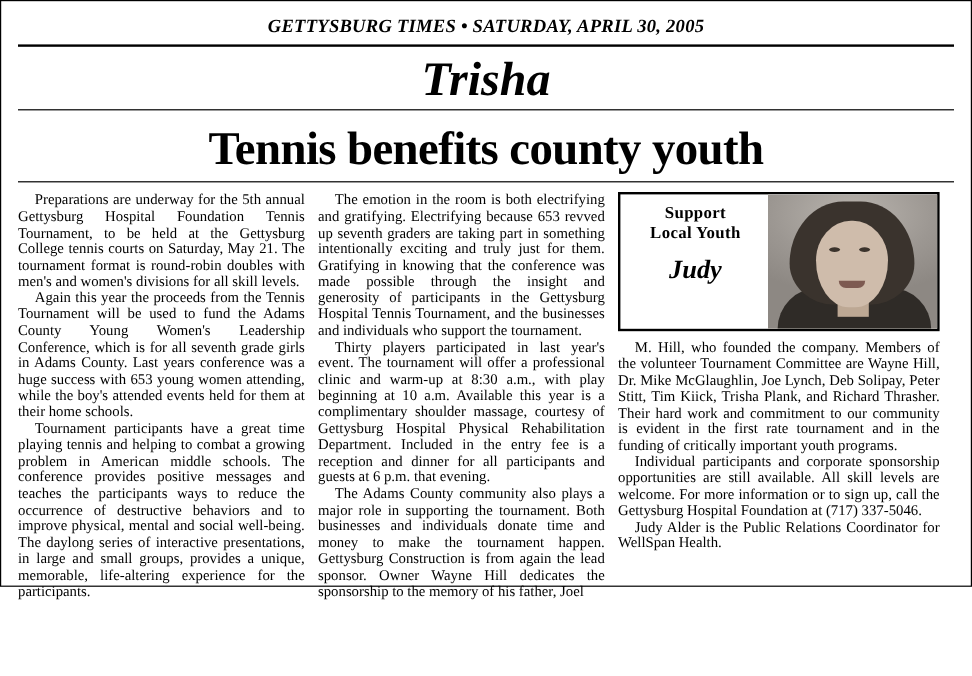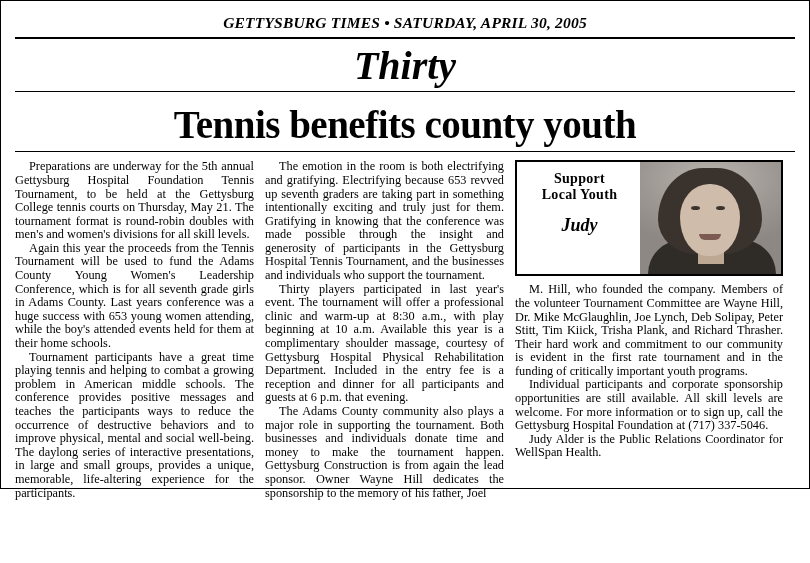--- a/index.html
+++ b/index.html
@@ -107,21 +107,21 @@
     font-family: Liberation Serif, serif;
     font-weight: bold;
     font-size: 14px;
     line-height: 16px;
     letter-spacing: 0.3px;
   }
   .promo-name {
     font-family: "Liberation Serif", serif;
     font-weight: bold;
     font-style: italic;
-    font-size: 18px;
+    font-size: 22px;
     line-height: 20px;
     margin-top: 12px;
   }
   .promo-photo {
     flex: 1;
     position: relative;
     background: #d8d5d0;
     overflow: hidden;
   }
   
@@ -192,30 +192,30 @@
   }
 </style>
 </head>
 <body>
 
 <div class="page">
 
   <div class="masthead">GETTYSBURG TIMES • SATURDAY, APRIL 30, 2005</div>
   <div class="rule-thick"></div>
 
-  <div class="section-title">Thirty</div>
+  <div class="section-title">Trisha</div>
   <div class="rule-thin"></div>
 
   <div class="headline">Tennis benefits county youth</div>
   <div class="rule-head"></div>
 
   <div class="columns">
 
     <div class="col c1">
-      <p>Preparations are underway for the 5th annual Gettysburg Hospital Foundation Tennis Tournament, to be held at the Gettysburg College tennis courts on Thursday, May 21. The tournament format is round-robin doubles with men's and women's divisions for all skill levels.</p>
+      <p>Preparations are underway for the 5th annual Gettysburg Hospital Foundation Tennis Tournament, to be held at the Gettysburg College tennis courts on Saturday, May 21. The tournament format is round-robin doubles with men's and women's divisions for all skill levels.</p>
       <p>Again this year the proceeds from the Tennis Tournament will be used to fund the Adams County Young Women's Leadership Conference, which is for all seventh grade girls in Adams County. Last years conference was a huge success with 653 young women attending, while the boy's attended events held for them at their home schools.</p>
       <p>Tournament participants have a great time playing tennis and helping to combat a growing problem in American middle schools. The conference provides positive messages and teaches the participants ways to reduce the occurrence of destructive behaviors and to improve physical, mental and social well-being. The daylong series of interactive presentations, in large and small groups, provides a unique, memorable, life-altering experience for the participants.</p>
     </div>
 
     <div class="col c2">
       <p>The emotion in the room is both electrifying and gratifying. Electrifying because 653 revved up seventh graders are taking part in something intentionally exciting and truly just for them. Gratifying in knowing that the conference was made possible through the insight and generosity of participants in the Gettysburg Hospital Tennis Tournament, and the businesses and individuals who support the tournament.</p>
       <p>Thirty players participated in last year's event. The tournament will offer a professional clinic and warm-up at 8:30 a.m., with play beginning at 10 a.m. Available this year is a complimentary shoulder massage, courtesy of Gettysburg Hospital Physical Rehabilitation Department. Included in the entry fee is a reception and dinner for all participants and guests at 6 p.m. that evening.</p>
       <p>The Adams County community also plays a major role in supporting the tournament. Both businesses and individuals donate time and money to make the tournament happen. Gettysburg Construction is from again the lead sponsor. Owner Wayne Hill dedicates the sponsorship to the memory of his father, Joel</p>
     </div>
 

